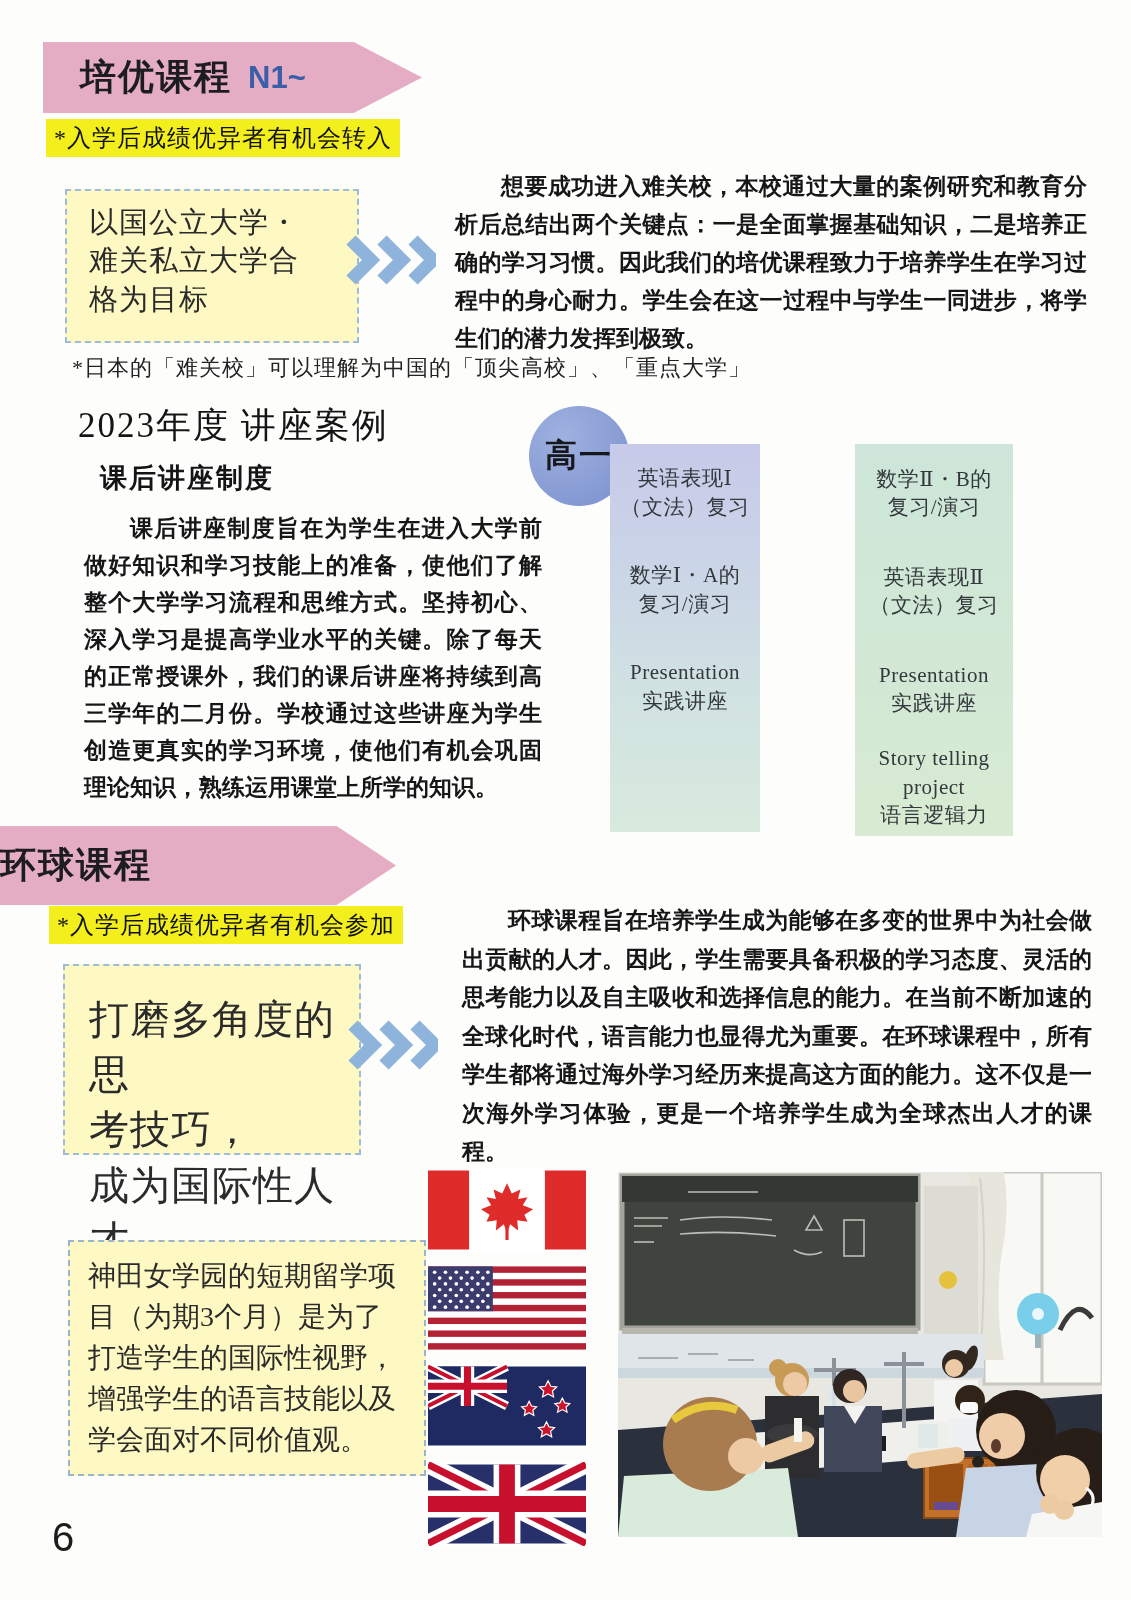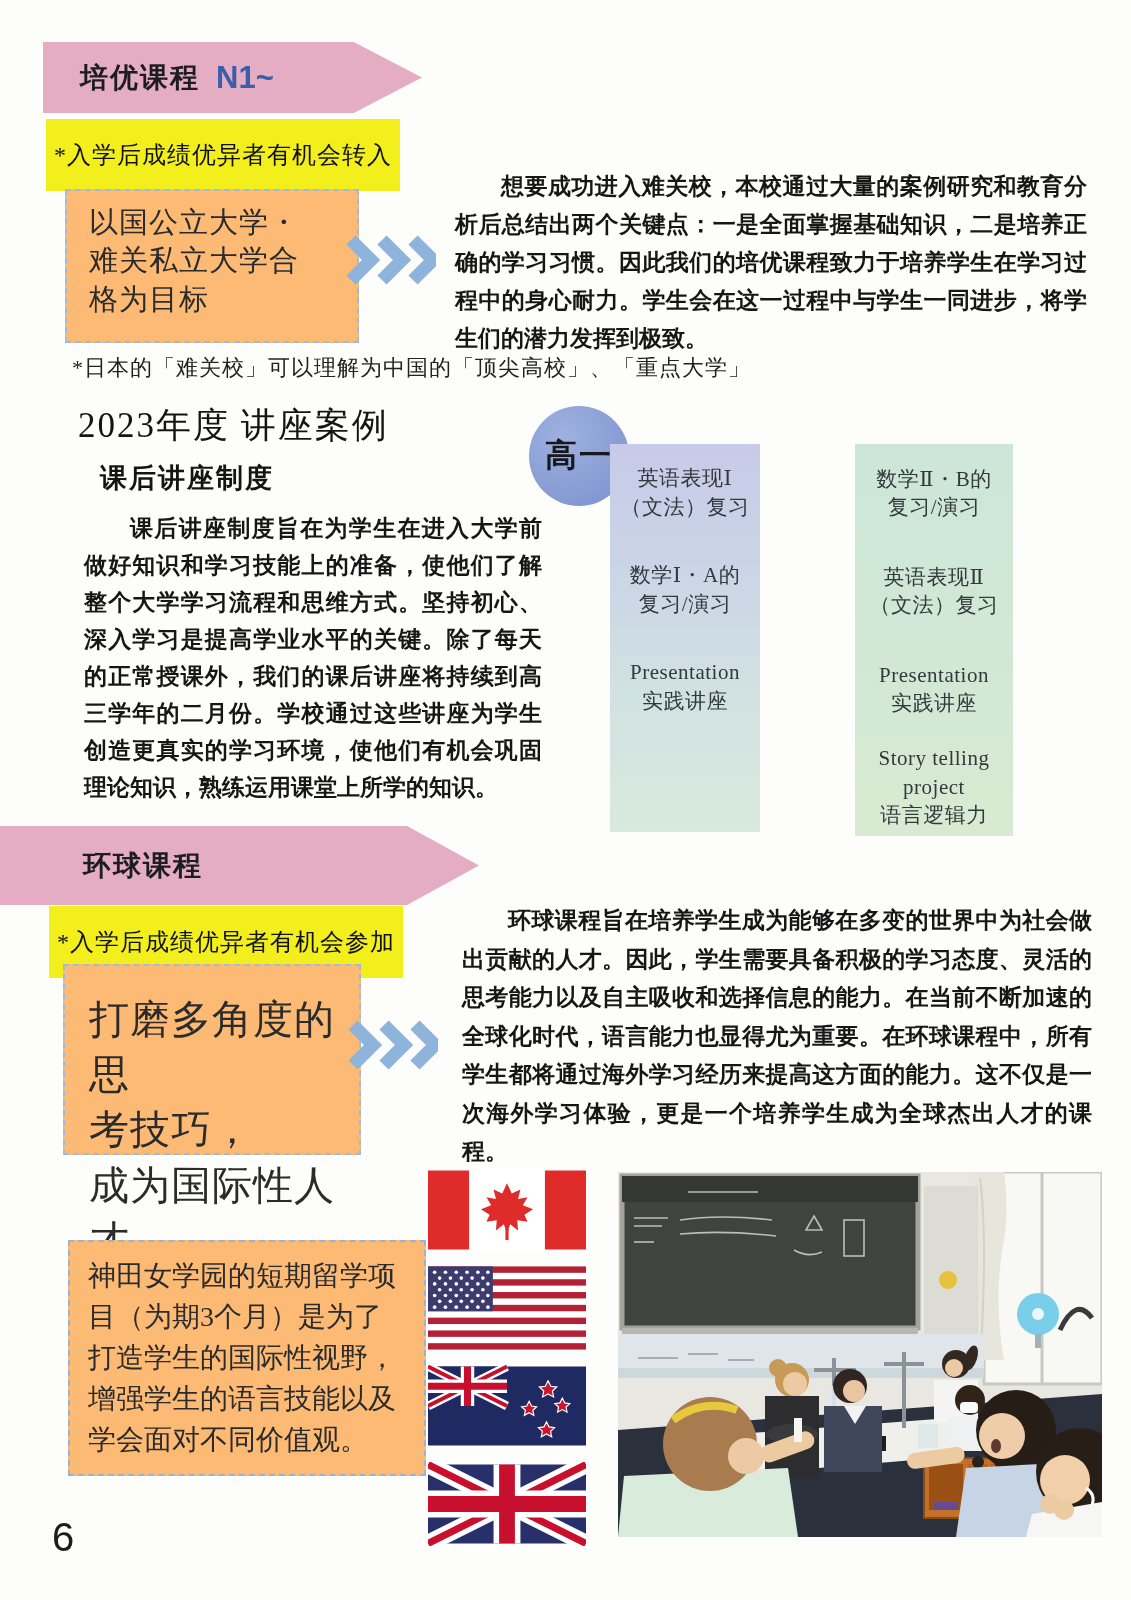--- a/index.html
+++ b/index.html
@@ -10,28 +10,28 @@
   }
   .abs{position:absolute;}
   .pre{white-space:pre-line;}
   .serif{font-family:"Liberation Serif","DejaVu Serif",serif;}
   
   .banner{
     background:#e5adc3;display:flex;align-items:center;
   }
   .banner1{left:43px;top:42px;width:342px;height:71px;padding-left:37px;
     clip-path:polygon(0 0,82% 0,100% 50%,82% 100%,0 100%);}
-  .banner2{left:0;top:826px;width:396px;height:79px;padding-left:83px;
+  .banner2{left:0;top:826px;width:396px;height:79px;
     clip-path:polygon(0 0,85% 0,100% 50%,85% 100%,0 100%);}
-  .banner .t{font-size:28px;font-weight:700;color:#1d1d1f;letter-spacing:2px;}
+  .banner .t{font-size:36px;font-weight:700;color:#1d1d1f;letter-spacing:2px;}
   .banner .lvl{font-size:31px;font-weight:700;color:#3a5fa8;margin-left:16px;}
   
-  .hl{background:#f2ef1d;color:#111;font-size:24px;padding:20px 8px;letter-spacing:1px;}
-  
-  .dash{border:2px dashed #9dbcdc;background:#fdba74;}
+  .hl{background:#f2ef1d;color:#111;font-size:24px;padding:3px 8px;letter-spacing:1px;}
+  
+  .dash{border:2px dashed #9dbcdc;background:#fef9c3;}
   .goalbox1{left:65px;top:189px;width:268px;height:138px;font-size:29px;line-height:1.32;
     padding:12px 0 0 22px;box-sizing:content-box;color:#2b2b2b;letter-spacing:1px;}
   .goalbox2{left:63px;top:964px;width:270px;height:161px;font-size:40px;line-height:1.38;
     padding:26px 0 0 24px;color:#2b2b2b;letter-spacing:1px;}
   .studybox{left:68px;top:1240px;width:318px;height:204px;font-size:28px;line-height:1.46;
     padding:14px 18px;color:#2b2b2b;border-color:#9ab4cf;}
   
   .para{font-weight:700;text-align:justify;color:#161616;}
   .para1{left:455px;top:167px;width:632px;font-size:23px;line-height:38px;text-indent:2em;}
   .para2{left:84px;top:510px;width:458px;font-size:23px;line-height:37px;text-indent:2em;}

